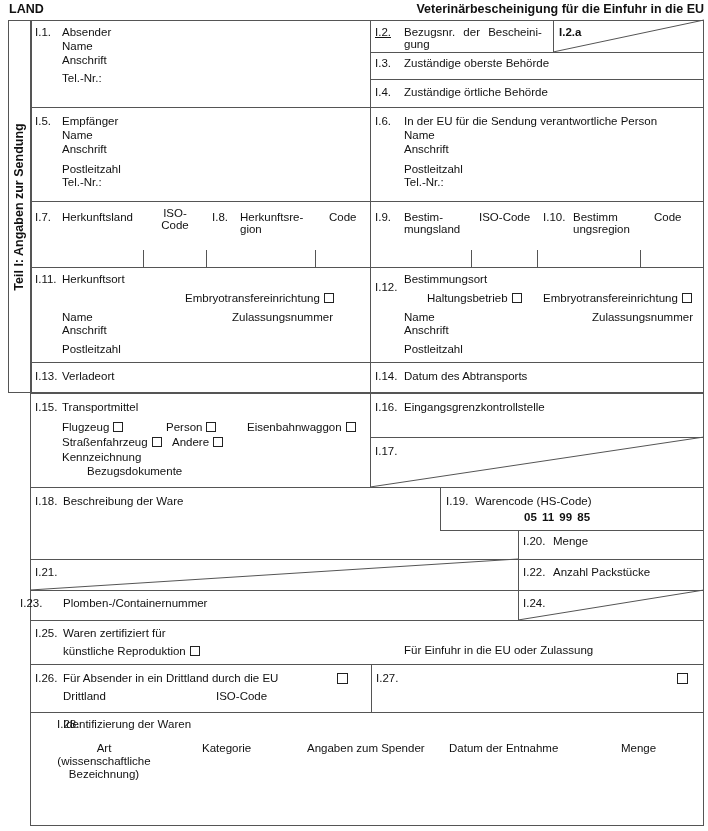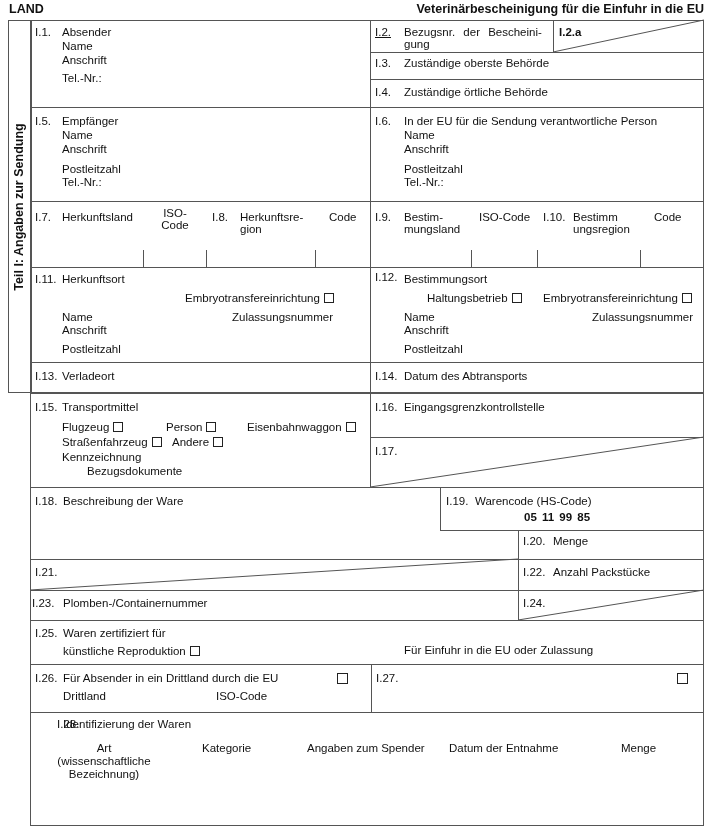--- a/index.html
+++ b/index.html
@@ -124,21 +124,21 @@
   <div class="num" style="left:35px;top:273px;">I.11.</div>
   <div class="t" style="left:62px;top:273px;">Herkunftsort</div>
   <div class="t" style="left:185px;top:292px;"><span>Embryotransfereinrichtung</span><span class="cb"></span></div>
   <div class="t" style="left:62px;top:311px;">Name</div>
   <div class="t" style="left:232px;top:311px;">Zulassungsnummer</div>
   <div class="t" style="left:62px;top:324px;">Anschrift</div>
   <div class="t" style="left:62px;top:343px;">Postleitzahl</div>
 </div>
 
 <div>
-  <div class="num" style="left:375px;top:271px;text-align:right;">I.12.</div>
+  <div class="num" style="left:375px;top:281px;text-align:right;">I.12.</div>
   <div class="t" style="left:404px;top:273px;">Bestimmungsort</div>
   <div class="t" style="left:427px;top:292px;"><span>Haltungsbetrieb</span><span class="cb"></span></div>
   <div class="t" style="left:543px;top:292px;"><span>Embryotransfereinrichtung</span><span class="cb"></span></div>
   <div class="t" style="left:404px;top:311px;">Name</div>
   <div class="t" style="left:592px;top:311px;">Zulassungsnummer</div>
   <div class="t" style="left:404px;top:324px;">Anschrift</div>
   <div class="t" style="left:404px;top:343px;">Postleitzahl</div>
 </div>
 
 <div>
@@ -204,21 +204,21 @@
   <svg class="diag" style="left:30px;top:559px;" width="488" height="31">
       <line x1="0" y1="31" x2="488" y2="0" stroke="#555" stroke-width="1"></line>
     </svg>
 </div>
 <div>
   <div class="num" style="left:523px;top:566px;">I.22.</div>
   <div class="t" style="left:553px;top:566px;">Anzahl Packstücke</div>
 </div>
 
 <div>
-  <div class="num" style="left:32px;top:597px;">I.23.</div>
+  <div class="num" style="left:20px;top:597px;">I.23.</div>
   <div class="t" style="left:63px;top:597px;">Plomben-/Containernummer</div>
 </div>
 <div>
   <div class="num" style="left:523px;top:597px;">I.24.</div>
   <svg class="diag" style="left:518px;top:590px;" width="186" height="30">
       <line x1="0" y1="30" x2="186" y2="0" stroke="#555" stroke-width="1"></line>
     </svg>
 </div>
 
 <div class="hline" style="left:30px;top:664px;width:674px;"></div>

